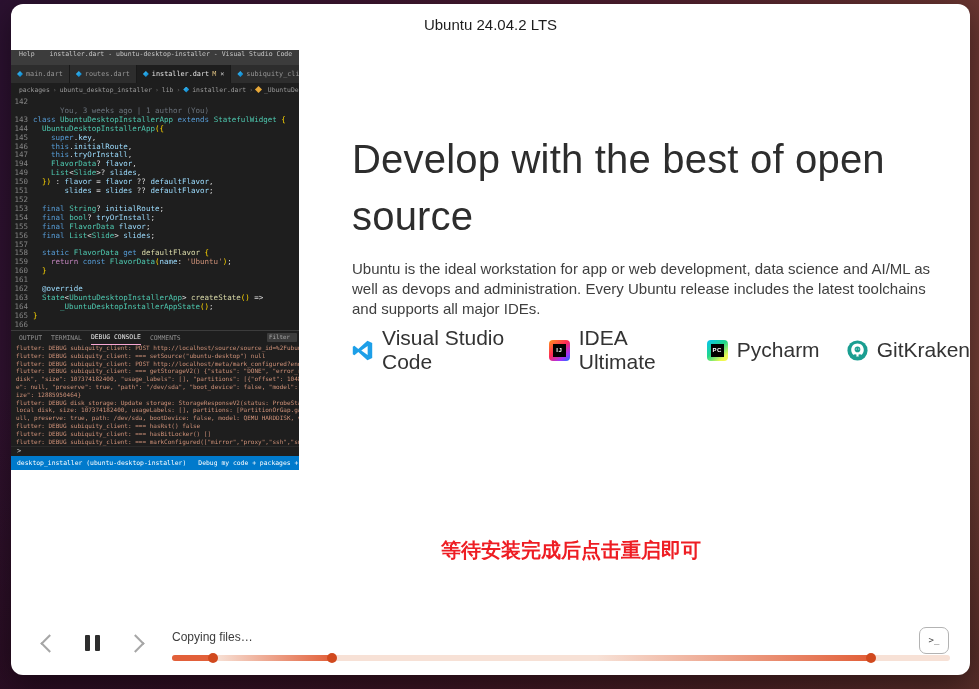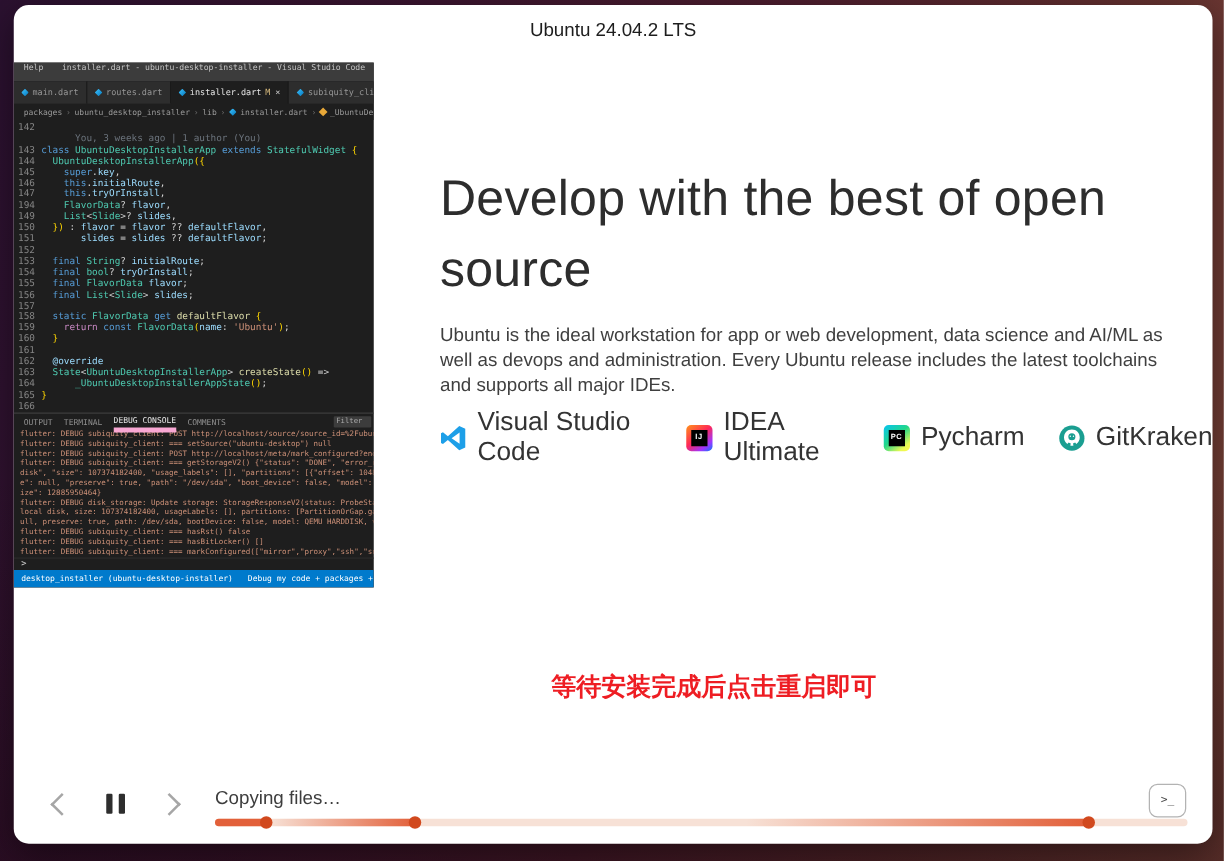--- a/index.html
+++ b/index.html
@@ -32,21 +32,21 @@
   .crumb-sep{color:#6e6e6e;}
   .vs-code{height:232px;padding-top:2px;overflow:hidden;}
   .code-row{display:flex;font-size:7.5px;line-height:8.9px;}
   .ln{width:17px;text-align:right;padding-right:5px;color:#858585;flex:none;}
   .code{white-space:pre;}
   .cs-k{color:#569cd6}.cs-t{color:#4ec9b0}.cs-v{color:#9cdcfe}.cs-s{color:#ce9178}
   .cs-f{color:#dcdcaa}.cs-p{color:#d4d4d4}.cs-b{color:#ffd700}.cs-c{color:#c586c0}.cs-l{color:#6b737c}
   .vs-panel-head{height:13px;display:flex;align-items:center;gap:9px;padding-left:8px;
     font-size:6.4px;color:#8f8f8f;border-top:1px solid #3c3c3c;position:relative;}
   .ph{height:100%;display:flex;align-items:center;}
-  .ph.active{color:#e7e7e7;border-bottom:4px solid #f9a8d4;}
+  .ph.active{color:#e7e7e7;border-bottom:1px solid #f9a8d4;}
   .vs-filter{position:absolute;right:2px;top:2px;width:26px;height:9px;background:#3c3c3c;
     color:#aaa;font-size:5.8px;padding:0 2px;overflow:hidden;border-radius:1px;line-height:9px;}
   .vs-console{height:102px;font-size:6px;line-height:7.8px;color:#ce9178;padding-left:5px;
     overflow:hidden;}
   .console-line{white-space:pre;}
   .vs-prompt{font-size:7px;color:#d4d4d4;padding-left:6px;height:13px;border-top:1px solid #2a2a2a;}
   .vs-status{position:absolute;left:0;right:0;bottom:0;height:14px;background:#007acc;color:#fff;
     display:flex;align-items:center;font-size:6.4px;gap:12px;padding-left:6px;white-space:nowrap;overflow:hidden;}
 
   
@@ -64,21 +64,21 @@
   .pycharm{background:linear-gradient(140deg,#07c3f2 0%,#21d789 45%,#eaf953 82%,#fcf84a 100%);}
 
   .note-cn{position:absolute;left:430px;top:532px;font-size:20px;line-height:28px;font-weight:700;color:#ee1d23;}
 
   
   .chev{position:absolute;width:11px;height:11px;border-left:2.2px solid #a6a6a6;border-bottom:2.2px solid #a6a6a6;}
   .chev.back{left:32px;top:633px;transform:rotate(45deg);}
   .chev.fwd{left:118px;top:633px;transform:rotate(225deg);}
   .pause{position:absolute;left:74px;top:631px;display:flex;gap:5px;}
   .pause span{width:5px;height:16px;background:#2e2e2e;border-radius:1px;}
-  .copy-status{position:absolute;left:161px;top:626px;font-size:15px;color:#3d3d3d;}
+  .copy-status{position:absolute;left:161px;top:626px;font-size:12px;color:#3d3d3d;}
   .progress{position:absolute;left:161px;top:651px;width:778px;height:6px;border-radius:3px;background:#f7e1d6;}
   .pseg{position:absolute;top:0;height:6px;}
   .pseg.s1{left:0;width:41px;border-radius:3px;background:#e2603a;}
   .pseg.g2{left:44px;width:116px;background:linear-gradient(90deg,rgba(226,96,58,0),#e2603a);}
   .pseg.g3{left:425px;width:271px;background:linear-gradient(90deg,rgba(226,96,58,0),#e2603a);}
   .pdot{position:absolute;top:-2px;width:10px;height:10px;border-radius:50%;background:#d1491e;}
   .pdot.d1{left:36px}.pdot.d2{left:155px}.pdot.d3{left:694px}
   .term-btn{position:absolute;left:908px;top:623px;width:28px;height:25px;border:1px solid #b3b3b3;
     border-radius:7px;background:#fff;display:flex;align-items:center;justify-content:center;cursor:pointer;}
   .term-glyph{font-family:"DejaVu Sans Mono",monospace;font-size:9px;color:#4a4a4a;line-height:1;}

